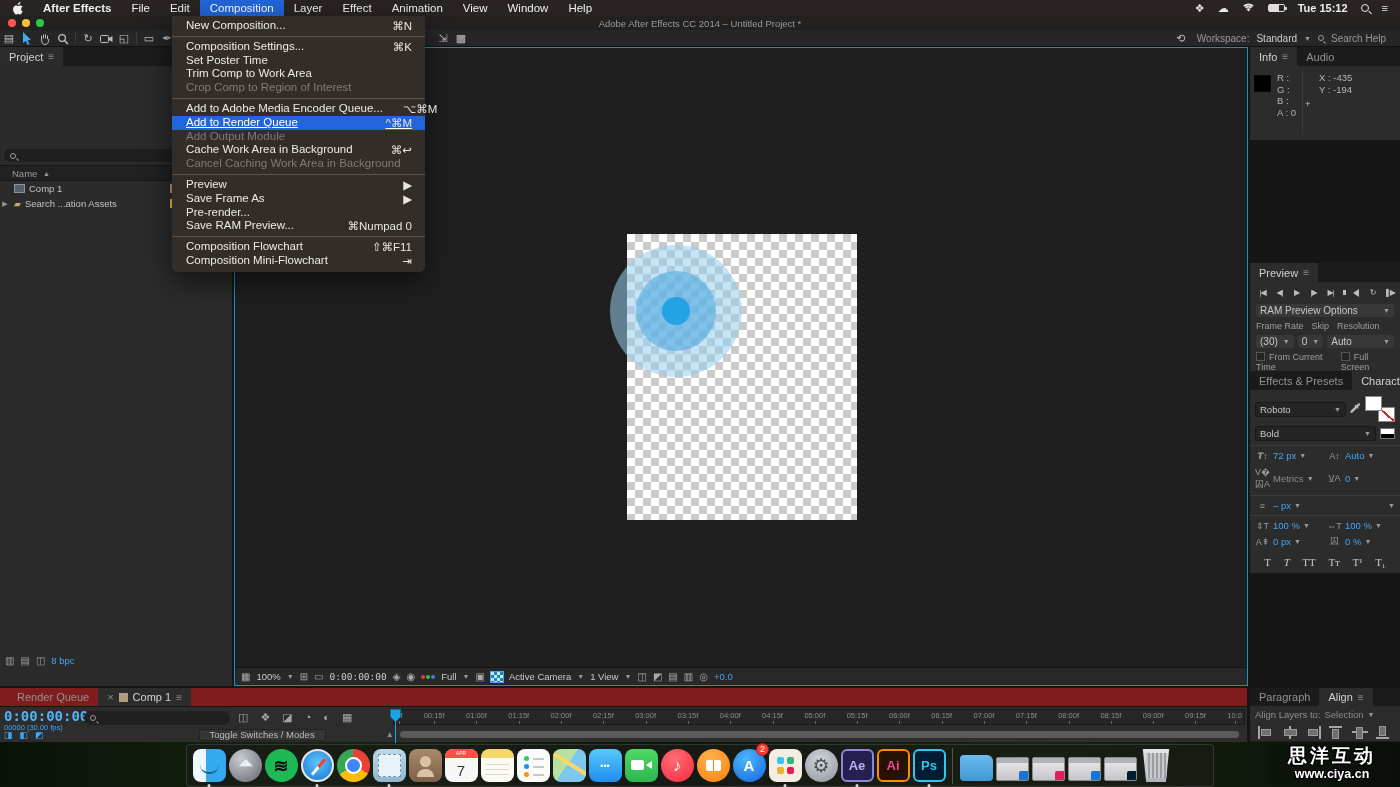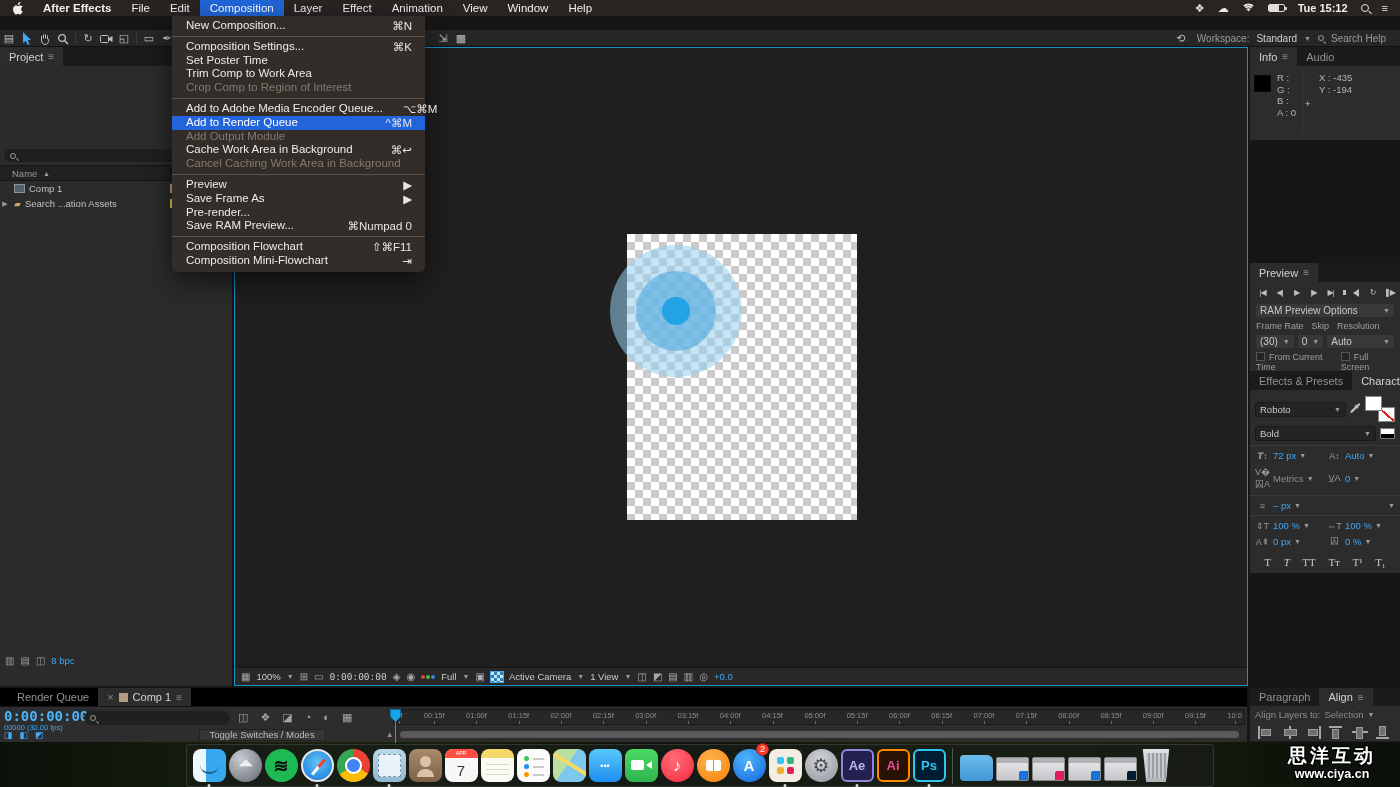--- a/index.html
+++ b/index.html
@@ -136,21 +136,21 @@
   .alic::after{content:"";position:absolute;background:#6f6f6f;border:1px solid #9a9a9a;}
   .al-l::before{left:0;top:0;width:2px;height:13px}.al-l::after{left:3px;top:3px;width:8px;height:5px}
   .al-ch::before{left:7px;top:0;width:2px;height:13px}.al-ch::after{left:2px;top:3px;width:11px;height:5px}
   .al-r::before{right:0;top:0;width:2px;height:13px}.al-r::after{right:3px;top:3px;width:8px;height:5px}
   .al-t::before{left:0;top:0;width:13px;height:2px}.al-t::after{left:3px;top:3px;width:5px;height:8px}
   .al-cv::before{left:0;top:5px;width:16px;height:2px}.al-cv::after{left:4px;top:1px;width:5px;height:10px}
   .al-b::before{left:0;bottom:0;width:13px;height:2px}.al-b::after{left:3px;bottom:3px;width:5px;height:8px}
 
   
   #timeline{position:absolute;left:0;top:688px;width:1247px;height:54px;background:#1d1d1d;}
-  #tl-tabs{display:flex;align-items:stretch;height:18px;background:#000000;}
+  #tl-tabs{display:flex;align-items:stretch;height:18px;background:#7f1d1d;}
   #tl-body{position:relative;height:36px;background:#2d2d2d;border-top:1px solid #151515;}
   #tl-tc{position:absolute;left:4px;top:1px;color:#4eb3f7;font-size:14px;font-weight:bold;font-family:"DejaVu Sans Mono",monospace;}
   #tl-frames{position:absolute;left:4px;top:16px;color:#3fa9f5;font-size:7.5px;}
   #tl-search{position:absolute;left:84px;top:4px;width:146px;height:14px;background:#202020;border-radius:7px;
     display:flex;align-items:center;padding:0 6px;}
   #tl-icons{position:absolute;left:238px;top:4px;display:flex;gap:12px;color:#a5a5a5;font-size:11px;}
   #ruler{position:absolute;left:393px;top:2px;width:852px;height:16px;background:#272727;border:1px solid #1a1a1a;
     display:flex;justify-content:space-between;align-items:flex-start;padding:1px 2px 0;overflow:hidden;}
   .rtick{font-size:7.5px;color:#8d8d8d;position:relative;padding-bottom:5px;}
   .rtick::after{content:"";position:absolute;left:50%;bottom:0;width:1px;height:4px;background:#6a6a6a;}
@@ -234,21 +234,21 @@
   #wm1{font-size:19px;font-weight:bold;letter-spacing:3px;line-height:24px;}
   #wm2{font-size:12.5px;font-weight:bold;line-height:13px;}
 
   
   #compmenu{position:absolute;left:172px;top:16px;width:253px;background:#332d29;z-index:100;
     border-radius:0 0 5px 5px;box-shadow:0 10px 28px rgba(0,0,0,0.55);padding:3px 0 4px;}
   .menu-item{display:flex;justify-content:space-between;align-items:flex-start;height:13.8px;padding:0 13px 0 14px;
     font-size:11.5px;color:#eeeae6;white-space:nowrap;}
   .menu-item .shortcut{color:#e8e4e0;margin-left:20px;}
   .menu-item.disabled,.menu-item.disabled .shortcut{color:#84796f;}
-  .menu-item.highlighted{background:#2264dc;color:#fff;}
+  .menu-item.highlighted{background:#2264dc;color:#fff;text-decoration:underline;}
   .menu-sep{height:1px;background:#5c544c;margin:3px 0;}
 </style>
 </head>
 <body>
 
 <div id="screen">
 
   <div id="wallpaper"></div>
 
   <div id="menubar">
@@ -279,20 +279,26 @@
             <path d="M4 6.4a4 4 0 0 1 5 0l1-1.2a5.6 5.6 0 0 0-7 0z" fill="#e8e8e8"></path>
           </svg>
       </span>
       <span class="battery"></span>
       <span class="clock">Tue 15:12</span>
       <span class="mag"></span>
       <span class="mbic">≡</span>
     </div>
   </div>
 
+  <div id="titlebar">
+    <span class="tl r"></span>
+    <span class="tl y"></span>
+    <span class="tl g"></span>
+    <span id="win-title">Adobe After Effects CC 2014 – Untitled Project *</span>
+  </div>
 
   <div id="apptoolbar">
     <span class="tool">▤</span>
     <span class="tool selected">
       <svg width="11" height="13" viewBox="0 0 11 13">
           <path fill="#3fa9f5" d="M1 0l8 8-3.4.3 2 4-1.8.7-2-4L1 11z"></path>
         </svg></span>
     <span class="tool">
       <svg width="12" height="12" viewBox="0 0 12 12">
           <path fill="none" stroke="#bdbdbd" d="M2.5 6V2.8M4.5 5.5v-4M6.5 5.5V1.2M8.5 6V2.5M2.5 6c0 3 1 5.5 3.5 5.5S9.8 9 9.8 6.5L8.5 6"></path>

